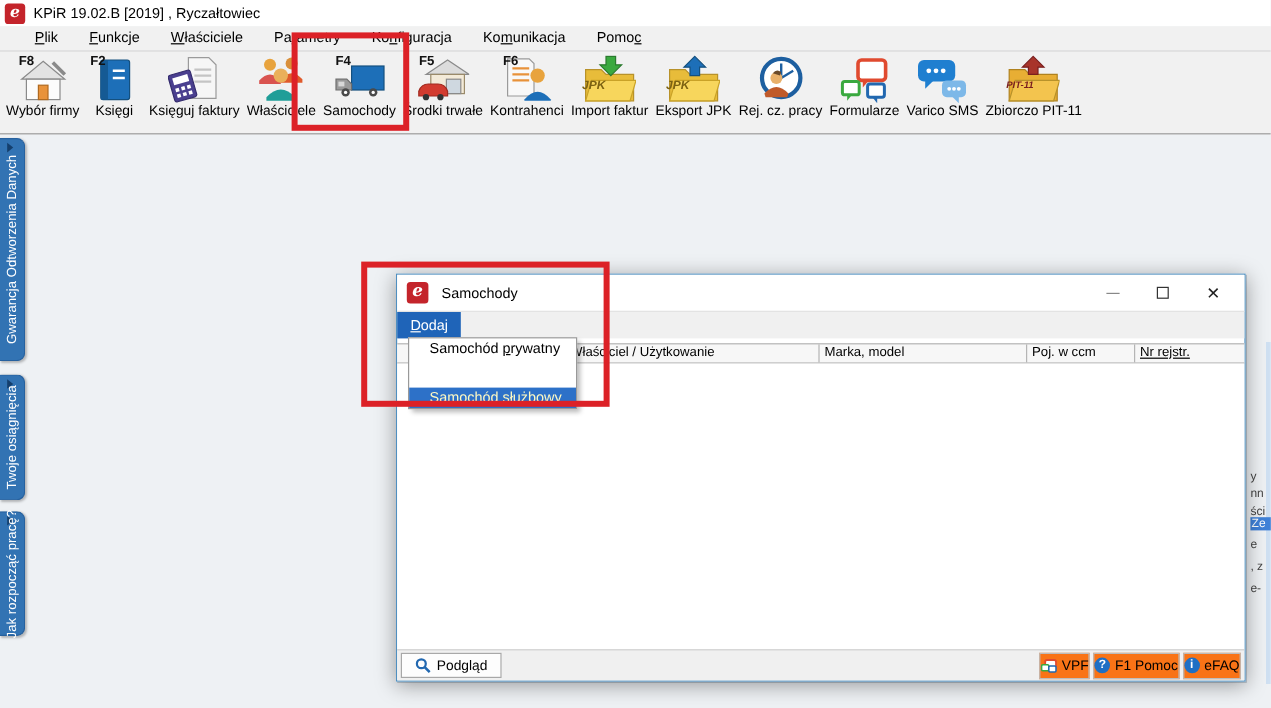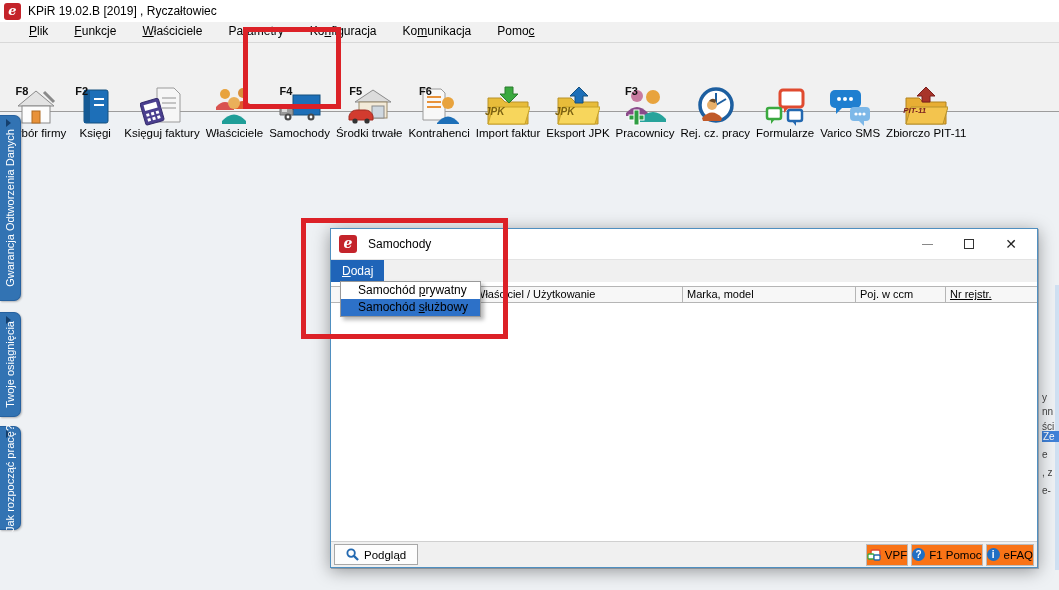--- a/index.html
+++ b/index.html
@@ -13,21 +13,21 @@
               font-size:13px; line-height:16px; text-align:center; flex:none; }
   .titlebar .title { font-size:12px; }
 
   .menubar { height:20px; background:#f1f1f1; display:flex; align-items:flex-start; padding-left:16px; }
   .menu-item { font-size:12px; padding:2px 13px; cursor:default; }
   .menu-item u { text-decoration:underline; }
 
   .toolbar { height:70px; background:#f1f1f1; border-top:1px solid #d8d8d8; border-bottom:1px solid #9c9c9c;
              display:flex; align-items:flex-start; padding:1px 1px 0 2px; }
   .tool-item { display:flex; flex-direction:column; align-items:center; justify-content:flex-start;
-               padding:1px 3px; height:56px; position:relative;margin-top:40px; }
+               padding:1px 3px; height:56px; position:relative; }
   .tool-icon { width:46px; height:44px; position:relative; display:flex; align-items:flex-end; justify-content:center; }
   .tool-icon svg { display:block; }
   .fkey { position:absolute; top:0; left:3px; font-size:11px; font-weight:bold; color:#111; z-index:2; }
   .tool-label { font-size:11.5px; white-space:nowrap; margin-top:1px; }
   .folder-text { position:absolute; left:0; right:0; bottom:9px; text-align:left;
                  font-size:10px; font-weight:bold; font-style:italic; color:#7c6212; z-index:2; }
   .folder-text.pit { font-size:8px; color:#7a1f1f; bottom:11px; }
 
   
   .side-tab { position:absolute; left:0; width:21px; background:#3273b3; border:1px solid #26619f; border-left:none;
@@ -72,21 +72,21 @@
   .footer-right { margin-left:auto; display:flex; height:22px; }
   .footer-btn { display:flex; align-items:center; gap:4px; padding:0 0; font-size:11.5px;
                 border:1px solid #bcbcbc; background:#f97316; margin-left:3px; }
   .mini-circle { width:13px; height:13px; border-radius:50%; background:#1f6fc4; color:#fff; font-size:10px;
                  font-weight:bold; line-height:13px; text-align:center; flex:none; }
 
   
   .dropdown { position:absolute; left:340px; top:281px; width:141px; background:#fff; border:1px solid #999;
               box-shadow:3px 3px 4px rgba(0,0,0,.28); z-index:50; font-size:12px; }
   .dd-item { height:17px; line-height:16px; padding-left:17px; white-space:nowrap; }
-  .dd-item.selected { background:#2d71c8; color:#000000; }
+  .dd-item.selected { background:#2d71c8; color:#fef9c3;margin-top:24px; }
   .dd-item u { text-decoration:underline; }
 
   
   .red-rect { position:absolute; border:5px solid #dc2127; z-index:100; pointer-events:none; }
   #red1 { left:243px; top:27px; width:98px; height:82px; }
   #red2 { left:301px; top:218px; width:207px; height:121px; }
 
   
   .right-strip { position:absolute; right:0; top:285px; width:4px; height:285px; background:#cfe0f2; z-index:3; }
   .frag { position:absolute; left:1042px; font-size:10px; color:#444; z-index:3; white-space:nowrap; }
@@ -240,34 +240,20 @@
       <svg width="44" height="40" viewBox="0 0 44 40">
         <path d="M2 12 h13 l4 4 h23 v22 h-40 z" fill="#e8bc3a" stroke="#b8922a"></path>
         <path d="M2 38 l5 -17 h37 l-5 17 z" fill="#f7d65c" stroke="#c9a227"></path>
         <path d="M23 1 l9 9 h-5 v7 h-8 v-7 h-5 z" fill="#1d6fb8" stroke="#14507f"></path>
       </svg>
       <span class="folder-text">JPK</span>
     </div>
     <span class="tool-label">Eksport JPK</span>
   </div>
 
-  <div class="tool-item">
-    <div class="tool-icon">
-        <span class="fkey">F3</span>
-      <svg width="44" height="40" viewBox="0 0 44 40">
-        <circle cx="14" cy="10" r="6" fill="#c87ba0"></circle>
-        <path d="M3 27 q11 -12 22 0 v3 h-22 z" fill="#8a4a8a"></path>
-        <circle cx="30" cy="11" r="7" fill="#e8a33d"></circle>
-        <path d="M17 33 q13 -14 26 0 v3 h-26 z" fill="#27a39b"></path>
-        <rect x="6" y="29" width="15" height="5" fill="#2f9e44" stroke="#fff"></rect>
-        <rect x="11" y="24" width="5" height="15" fill="#2f9e44" stroke="#fff"></rect>
-      </svg>
-      </div>
-    <span class="tool-label">Pracownicy</span>
-  </div>
 
   <div class="tool-item">
     <div class="tool-icon">
       <svg width="44" height="40" viewBox="0 0 44 40">
         <circle cx="23" cy="19" r="16" fill="#fff" stroke="#1d5fa0" stroke-width="3.5"></circle>
         <line x1="23" y1="19" x2="23" y2="7" stroke="#1d5fa0" stroke-width="2"></line>
         <line x1="23" y1="19" x2="33" y2="13" stroke="#1d5fa0" stroke-width="2"></line>
         <circle cx="19" cy="19" r="5" fill="#e8b06a"></circle>
         <path d="M16 15 q3 -4 7 -1 l-1 3 z" fill="#6a4a2a"></path>
         <path d="M9 32 q10 -11 20 0 l-1 3 h-18 z" fill="#c05a2a"></path>

